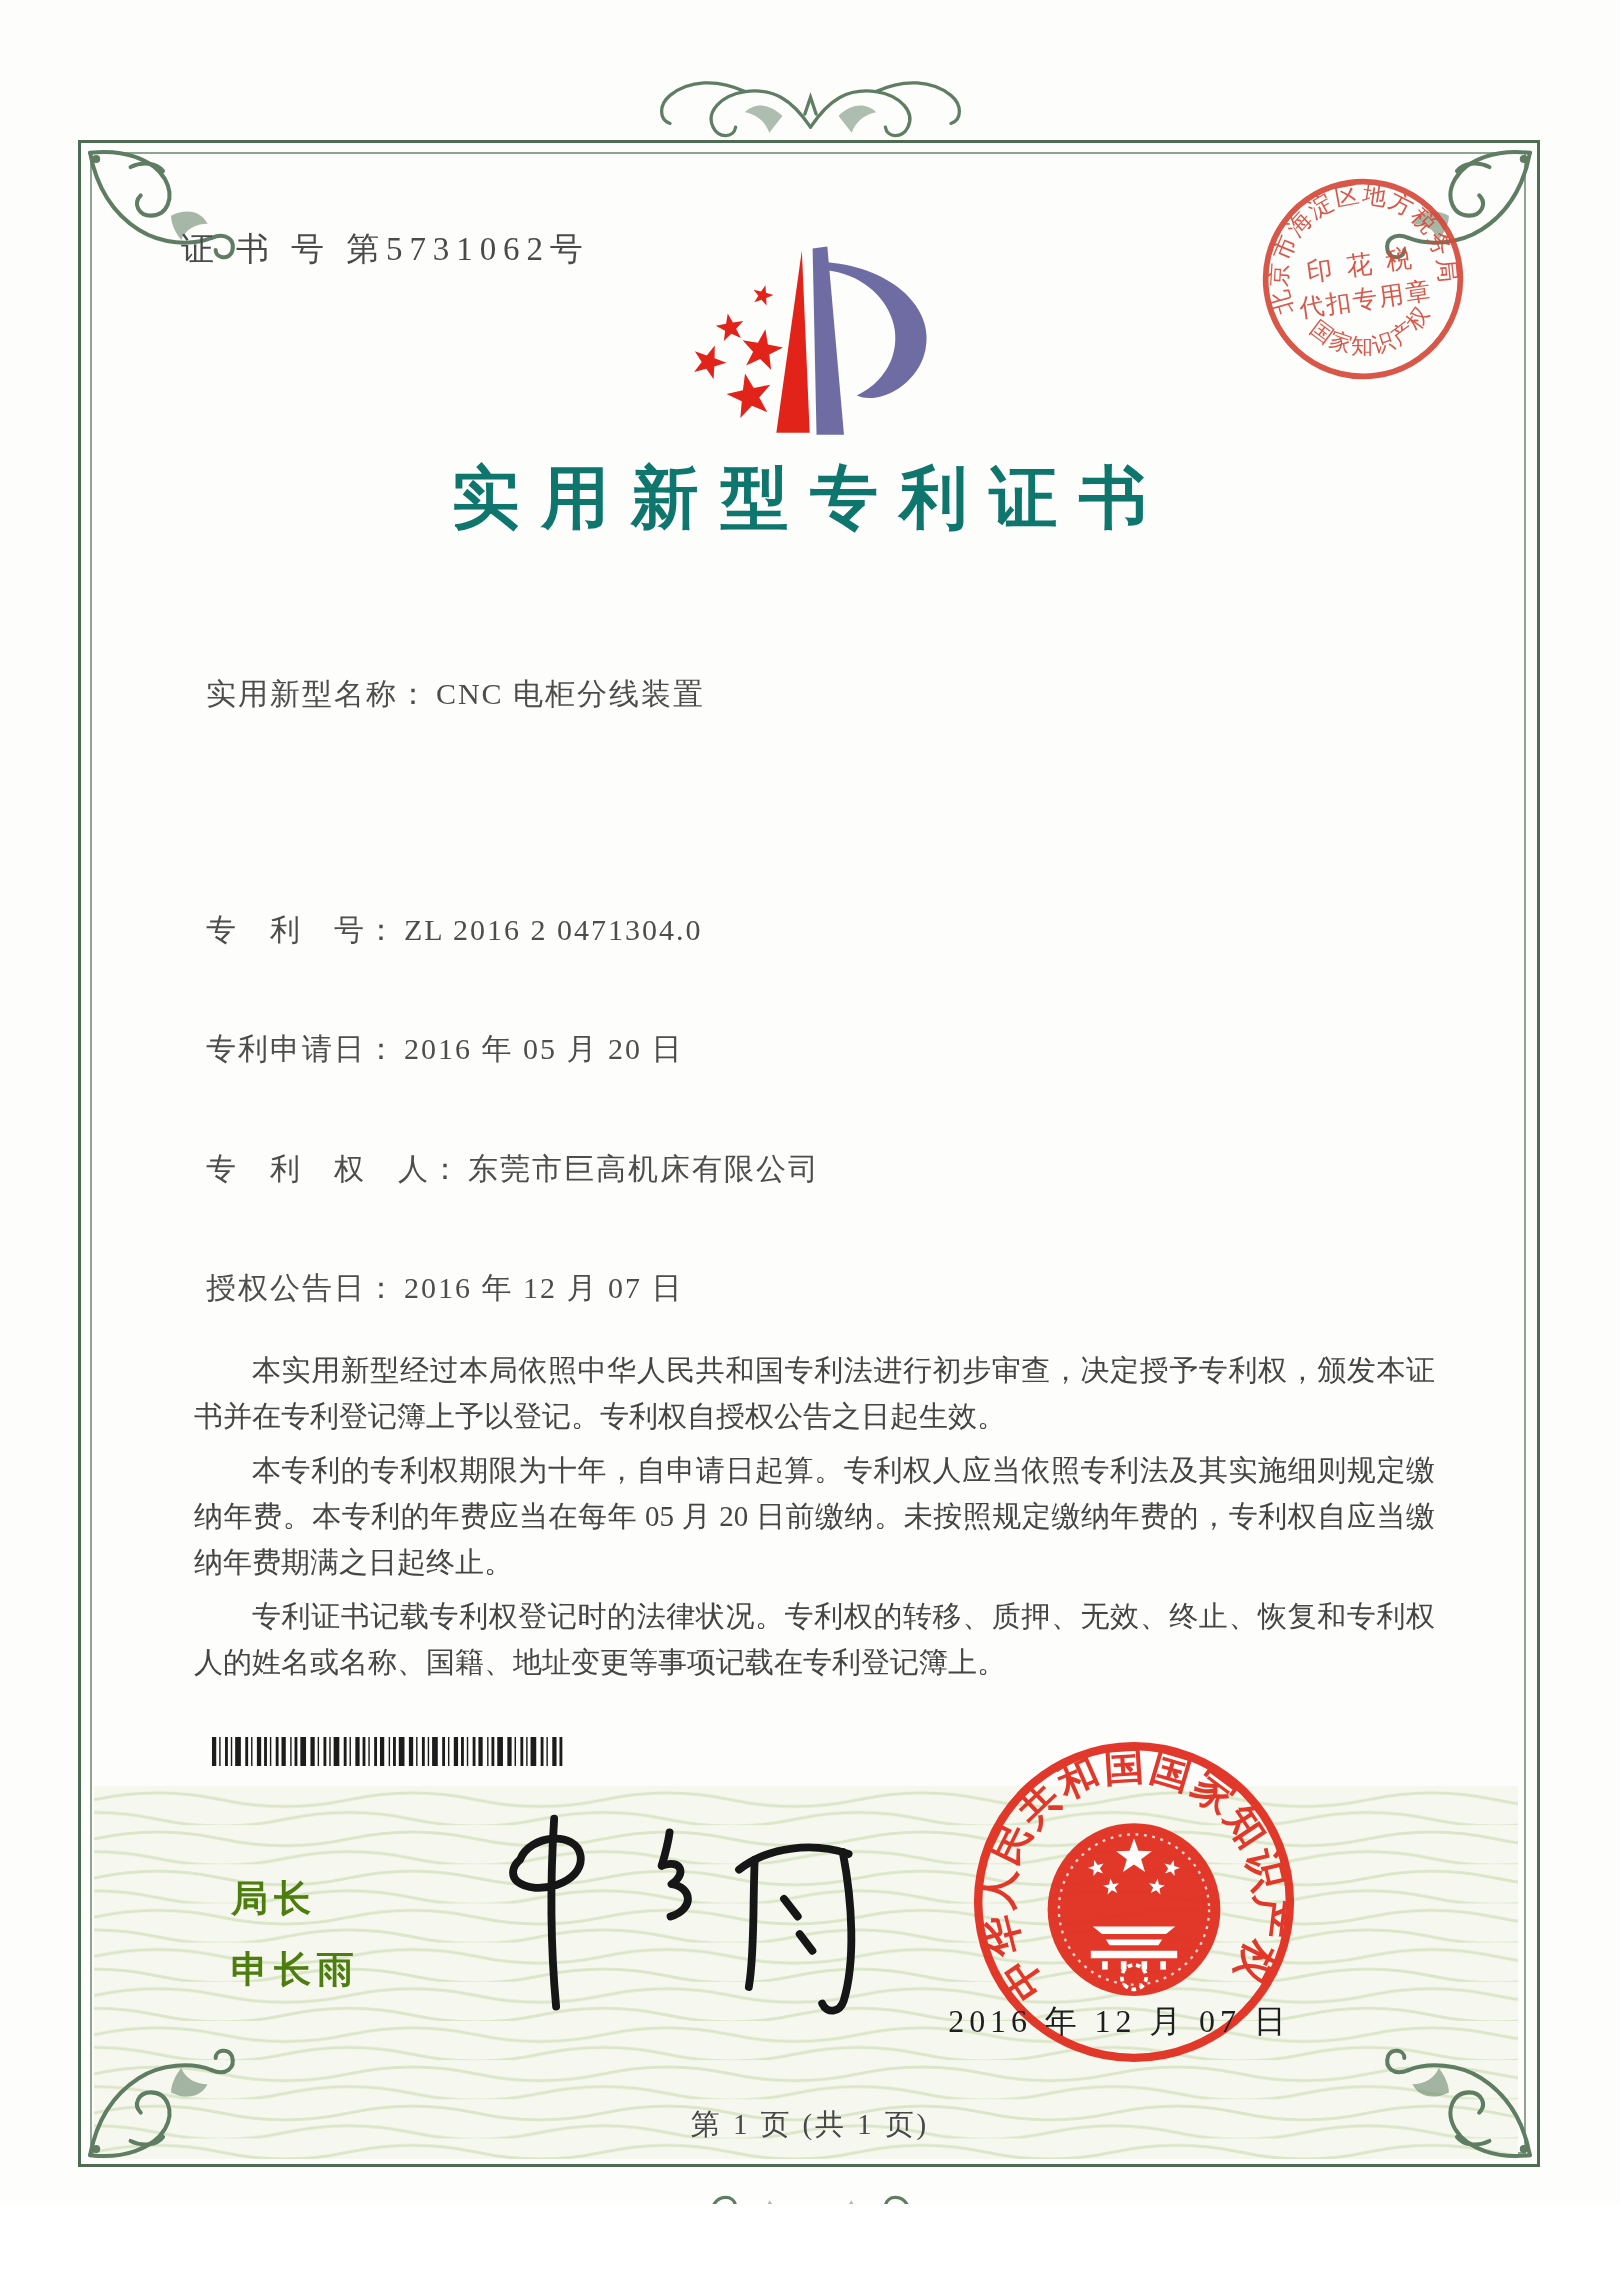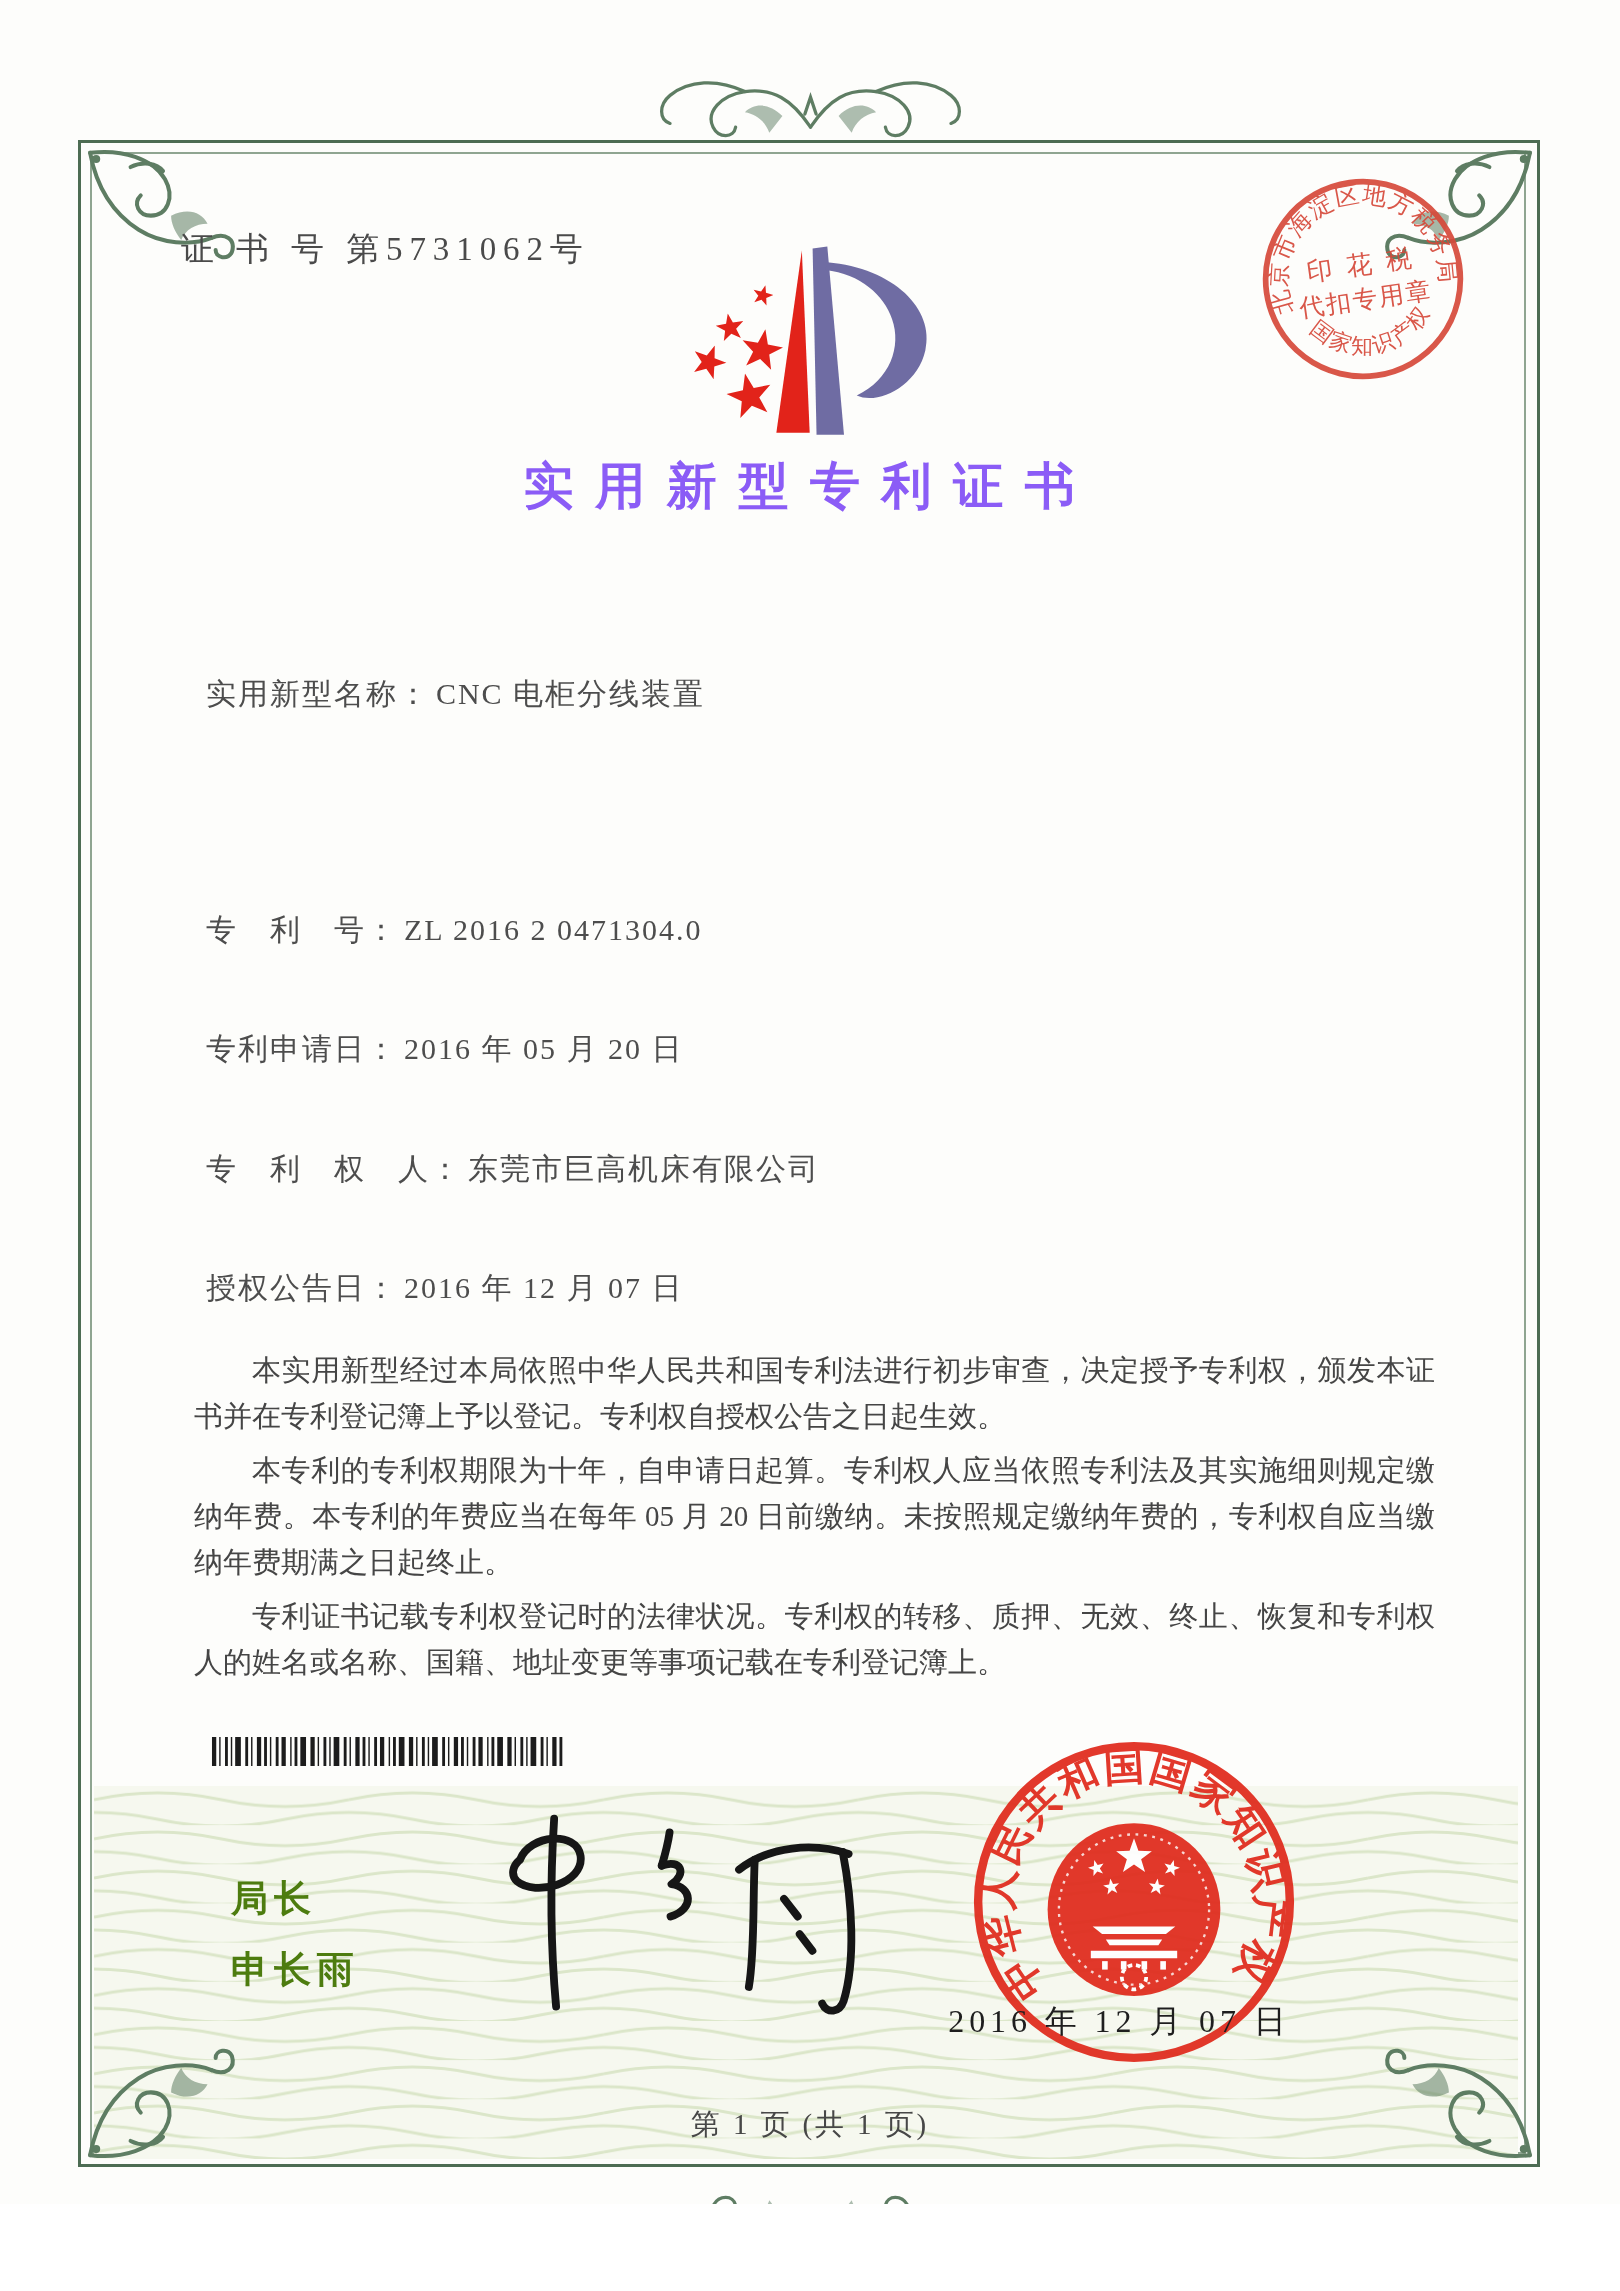--- a/index.html
+++ b/index.html
@@ -6,21 +6,21 @@
   .page{
     position:relative;width:1620px;height:2204px;margin:0 auto;
     background:#fdfdfb;overflow:hidden;
     font-family:"Liberation Serif","DejaVu Serif",serif;color:#3d3d3d;
   }
   .frame-outer{position:absolute;left:78px;top:140px;width:1456px;height:2021px;border:3.9px solid #4d6c53;}
   .frame-inner{position:absolute;left:90px;top:152px;width:1432px;height:1998px;border:2px solid #8fa591;}
   .waves{position:absolute;left:94px;top:1786px;width:1424px;height:373px;z-index:0;}
   .cert-no{position:absolute;left:181px;top:227px;font-size:33px;letter-spacing:6.9px;color:#4a4a4a;z-index:2;}
   .logo{position:absolute;left:647px;top:225px;width:294px;height:245px;z-index:2;}
-  .title{position:absolute;left:0;top:453px;width:100%;text-align:center;font-size:50px;font-weight:700;letter-spacing:21.6px;color:#8b5cf6;z-index:2;}
+  .title{position:absolute;left:0;top:453px;width:100%;text-align:center;font-size:68px;font-weight:700;letter-spacing:21.6px;color:#0f766e;z-index:2;}
   .field{position:absolute;left:206px;font-size:30px;color:#4d4d4d;letter-spacing:2px;white-space:nowrap;z-index:2;}
   .field .lab{margin-right:5.9px;}
   .body-text{position:absolute;left:186px;top:1339px;width:1257px;font-size:29px;line-height:46px;color:#454545;text-align:justify;z-index:2;}
   .body-text p{margin:8px;text-indent:2em;}
   .barcode{position:absolute;left:211px;top:1737px;width:355px;height:29px;z-index:2;}
   .signer{position:absolute;left:231px;font-family:"Liberation Sans","DejaVu Sans",sans-serif;font-weight:700;font-size:37px;color:#4d7c0f;letter-spacing:5.9px;z-index:2;}
   .signer.t1{top:1874px;}
   .signer.t2{top:1945px;}
   .signature{position:absolute;left:461px;top:1805px;width:470px;height:225px;z-index:3;}
   .seal{position:absolute;left:965px;top:1733px;width:338px;height:338px;z-index:3;opacity:.93;}

